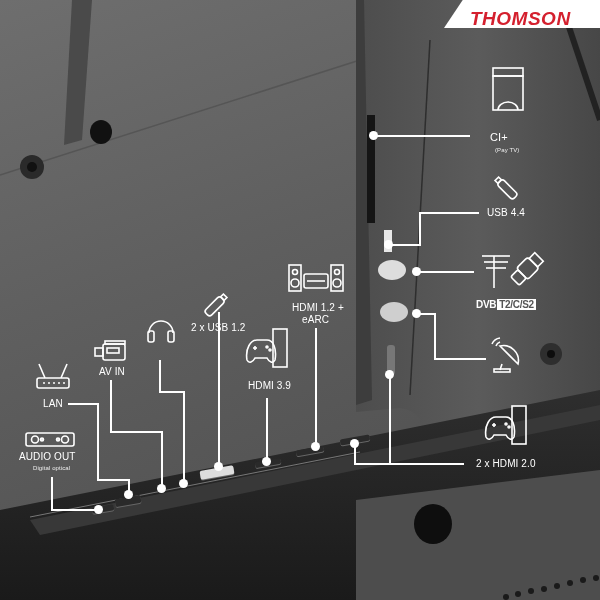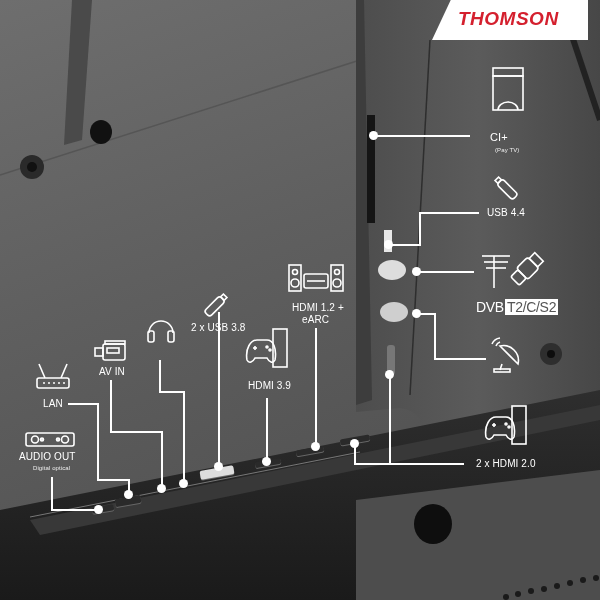--- a/index.html
+++ b/index.html
@@ -5,21 +5,21 @@
   html,body{margin:0;padding:0;}
   body{width:600px;height:600px;overflow:hidden;background:#5a5a5a;font-family:"Liberation Sans",sans-serif;}
   .stage{position:relative;width:600px;height:600px;overflow:hidden;
     background:linear-gradient(160deg,#6e6e6e 0%,#5f5f5f 40%,#555 70%,#4a4a4a 100%);}
   .abs{position:absolute;}
   .lbl{position:absolute;color:#fff;font-size:10px;white-space:nowrap;text-align:center;line-height:12px;letter-spacing:0.1px;}
   .sub{font-size:6px;line-height:8px;color:#eee;}
   .ln{position:absolute;background:#fff;}
   .dot{position:absolute;width:9px;height:9px;border-radius:50%;background:#fff;}
   .port{position:absolute;background:#2a2a2a;border-radius:2px;box-shadow:0 1px 0 #666;}
-  .logo{position:absolute;right:12px;top:0;width:156px;height:40px;background:#fff;
+  .logo{position:absolute;right:0;top:0;width:156px;height:28px;background:#fff;
     clip-path:polygon(12% 0,100% 0,100% 100%,0 100%);}
   .logo span{position:absolute;left:26px;top:8px;font-size:19px;font-weight:bold;color:#d4202e;letter-spacing:0.5px;font-style:italic;}
   svg{position:absolute;overflow:visible;}
 </style>
 </head>
 <body>
 
 <div class="stage">
 
   <svg width="600" height="600" style="left:0;top:0">
@@ -150,21 +150,21 @@
       <line x1="6" y1="16" x2="26" y2="16"></line>
       <line x1="14" y1="4" x2="14" y2="36"></line>
   </svg>
   <svg width="34" height="38" style="left:510px;top:250px" fill="none" stroke="#fff" stroke-width="1.6">
     <g transform="rotate(45 17 19)">
         <rect x="11" y="2" width="12" height="8"></rect>
         <rect x="9" y="10" width="16" height="16" rx="3"></rect>
         <rect x="11" y="26" width="12" height="10" rx="2"></rect>
       </g>
   </svg>
-  <div class="abs" style="left:476px;top:299px;font-size:14px;font-weight:normal;color:#fff;letter-spacing:-0.3px">
+  <div class="abs" style="left:476px;top:299px;font-size:10px;font-weight:bold;color:#fff;letter-spacing:-0.3px">
     <span>DVB</span><span style="background:#fff;color:#555;padding:0 2px;margin-left:1px">T2/C/S2</span>
   </div>
   <svg width="36" height="36" style="left:488px;top:336px" fill="none" stroke="#fff" stroke-width="1.6">
     <path d="M12,10 a15,15 0 0 1 18,18 Z"></path>
       <path d="M4,8 a10,10 0 0 1 8,-6"></path>
       <path d="M8,10 a6,6 0 0 1 4,-4"></path>
       <line x1="14" y1="28" x2="12" y2="34"></line>
       <rect x="6" y="33" width="16" height="3"></rect>
   </svg>
   <svg width="46" height="40" style="left:484px;top:405px" fill="none" stroke="#fff" stroke-width="1.6">
@@ -230,21 +230,21 @@
       <circle cx="33" cy="7.5" r="1.5" fill="#ddd"></circle>
   </svg>
 
   <div class="lbl" style="left:490px;top:131px;font-size:11px">CI+</div>
   <div class="lbl sub" style="left:495px;top:146px">(Pay TV)</div>
   <div class="lbl" style="left:487px;top:207px">USB 4.4</div>
   <div class="lbl" style="left:476px;top:458px">2 x HDMI 2.0</div>
   <div class="lbl" style="left:292px;top:302px">HDMI 1.2 +</div>
   <div class="lbl" style="left:302px;top:314px">eARC</div>
   <div class="lbl" style="left:248px;top:380px">HDMI 3.9</div>
-  <div class="lbl" style="left:191px;top:322px">2 x USB 3.8</div>
+  <div class="lbl" style="left:191px;top:322px">2 x USB 1.2</div>
   <div class="lbl" style="left:99px;top:366px">AV IN</div>
   <div class="lbl" style="left:43px;top:398px">LAN</div>
   <div class="lbl" style="left:19px;top:451px">AUDIO OUT</div>
   <div class="lbl sub" style="left:33px;top:464px">Digital optical</div>
 
   <div class="logo">
     <span>THOMSON</span>
   </div>
 </div>
 

